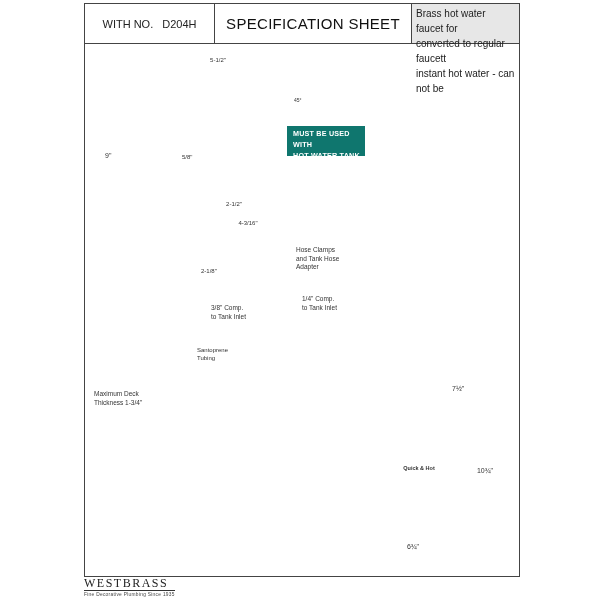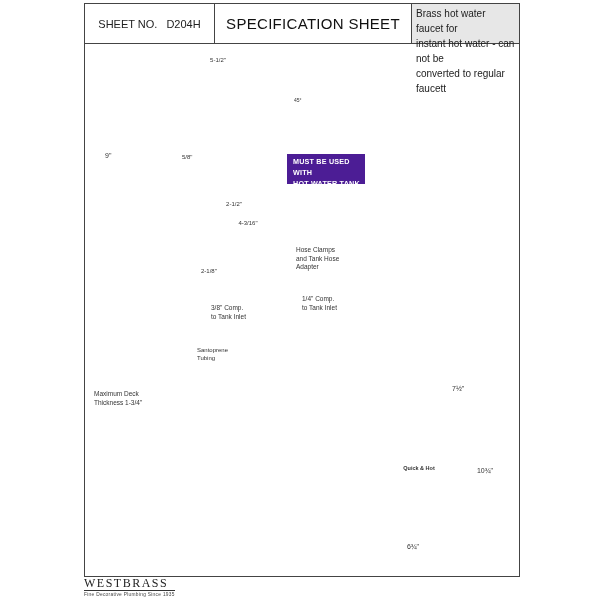--- a/index.html
+++ b/index.html
@@ -7,21 +7,21 @@
   .main-box{position:absolute;left:84px;top:3px;width:436px;height:574px;border:1.5px solid #444;box-sizing:border-box;background:#fff;}
   .header{display:flex;height:39px;border-bottom:1.5px solid #444;}
   .cell-part{width:129px;border-right:1.5px solid #444;display:flex;align-items:center;justify-content:center;gap:9px;font-size:11px;color:#222;}
   .cell-title{flex:1;display:flex;align-items:center;justify-content:center;font-size:15px;letter-spacing:.3px;color:#111;}
   .cell-note{width:108px;border-left:1.5px solid #444;background:#e7e7e7;font-size:10px;line-height:1.5;padding:2px 4px;box-sizing:border-box;color:#222;}
   svg.draw{position:absolute;left:0;top:0;}
   .lbl{position:absolute;font-size:6.5px;line-height:1.32;color:#333;white-space:nowrap;}
   .dim{position:absolute;font-size:6px;color:#333;background:#fff;padding:0 1px;text-align:center;white-space:nowrap;}
   .dim.nobg{background:transparent;}
   .frac{font-size:7px;}
-  .warning-box{position:absolute;left:287px;top:154px;width:78px;height:30px;background:#4c1d95;color:#fff;font-size:7.2px;font-weight:bold;line-height:1.5;padding:3px 0 0 6px;box-sizing:border-box;letter-spacing:.2px;}
+  .warning-box{position:absolute;left:287px;top:126px;width:78px;height:30px;background:#0f766e;color:#fff;font-size:7.2px;font-weight:bold;line-height:1.5;padding:3px 0 0 6px;box-sizing:border-box;letter-spacing:.2px;}
   .badge-text{position:absolute;left:399px;top:465px;width:40px;text-align:center;font-size:5.5px;font-weight:600;color:#333;}
   .footer-brand{position:absolute;left:84px;top:577px;}
   .brand-name{font-family:"Liberation Serif",serif;font-size:12px;letter-spacing:1.5px;color:#222;border-bottom:1.2px solid #333;line-height:1.0;padding-bottom:1px;}
   .brand-tag{font-size:4.8px;text-align:center;color:#444;letter-spacing:.3px;margin-top:1px;}
   .footer-contact{position:absolute;left:189px;top:584px;font-size:8px;color:#222;white-space:nowrap;}
   .sep{margin:0 5px;}
   .sep.wide{margin:0 13px;}
 </style>
 </head>
 <body>
@@ -238,28 +238,28 @@
       <line x1="443" y1="540" x2="443" y2="554"></line>
       <line x1="390" y1="549" x2="443" y2="549" marker-start="url(#arr)" marker-end="url(#arr)"></line>
       <line x1="378" y1="549" x2="388" y2="549"></line>
       <line x1="445" y1="549" x2="455" y2="549"></line>
     </g>
   </svg>
 
   <div class="main-box">
     <div class="header">
       <div class="cell-part">
-        <span>SHEET NO.</span>
+        <span>WITH NO.</span>
         <span>D204H</span>
       </div>
       <div class="cell-title">SPECIFICATION SHEET</div>
       <div class="cell-note">
         <div>Brass hot water faucet for</div>
+        <div>converted to regular faucett</div>
         <div>instant hot water - can not be</div>
-        <div>converted to regular faucett</div>
       </div>
     </div>
   </div>
 
   <div class="warning-box">
     <div>MUST BE USED WITH</div>
     <div>HOT WATER TANK</div>
   </div>
 
   <div class="dim" style="left:198px;top:57px;width:38px;">5-1/2"</div>

